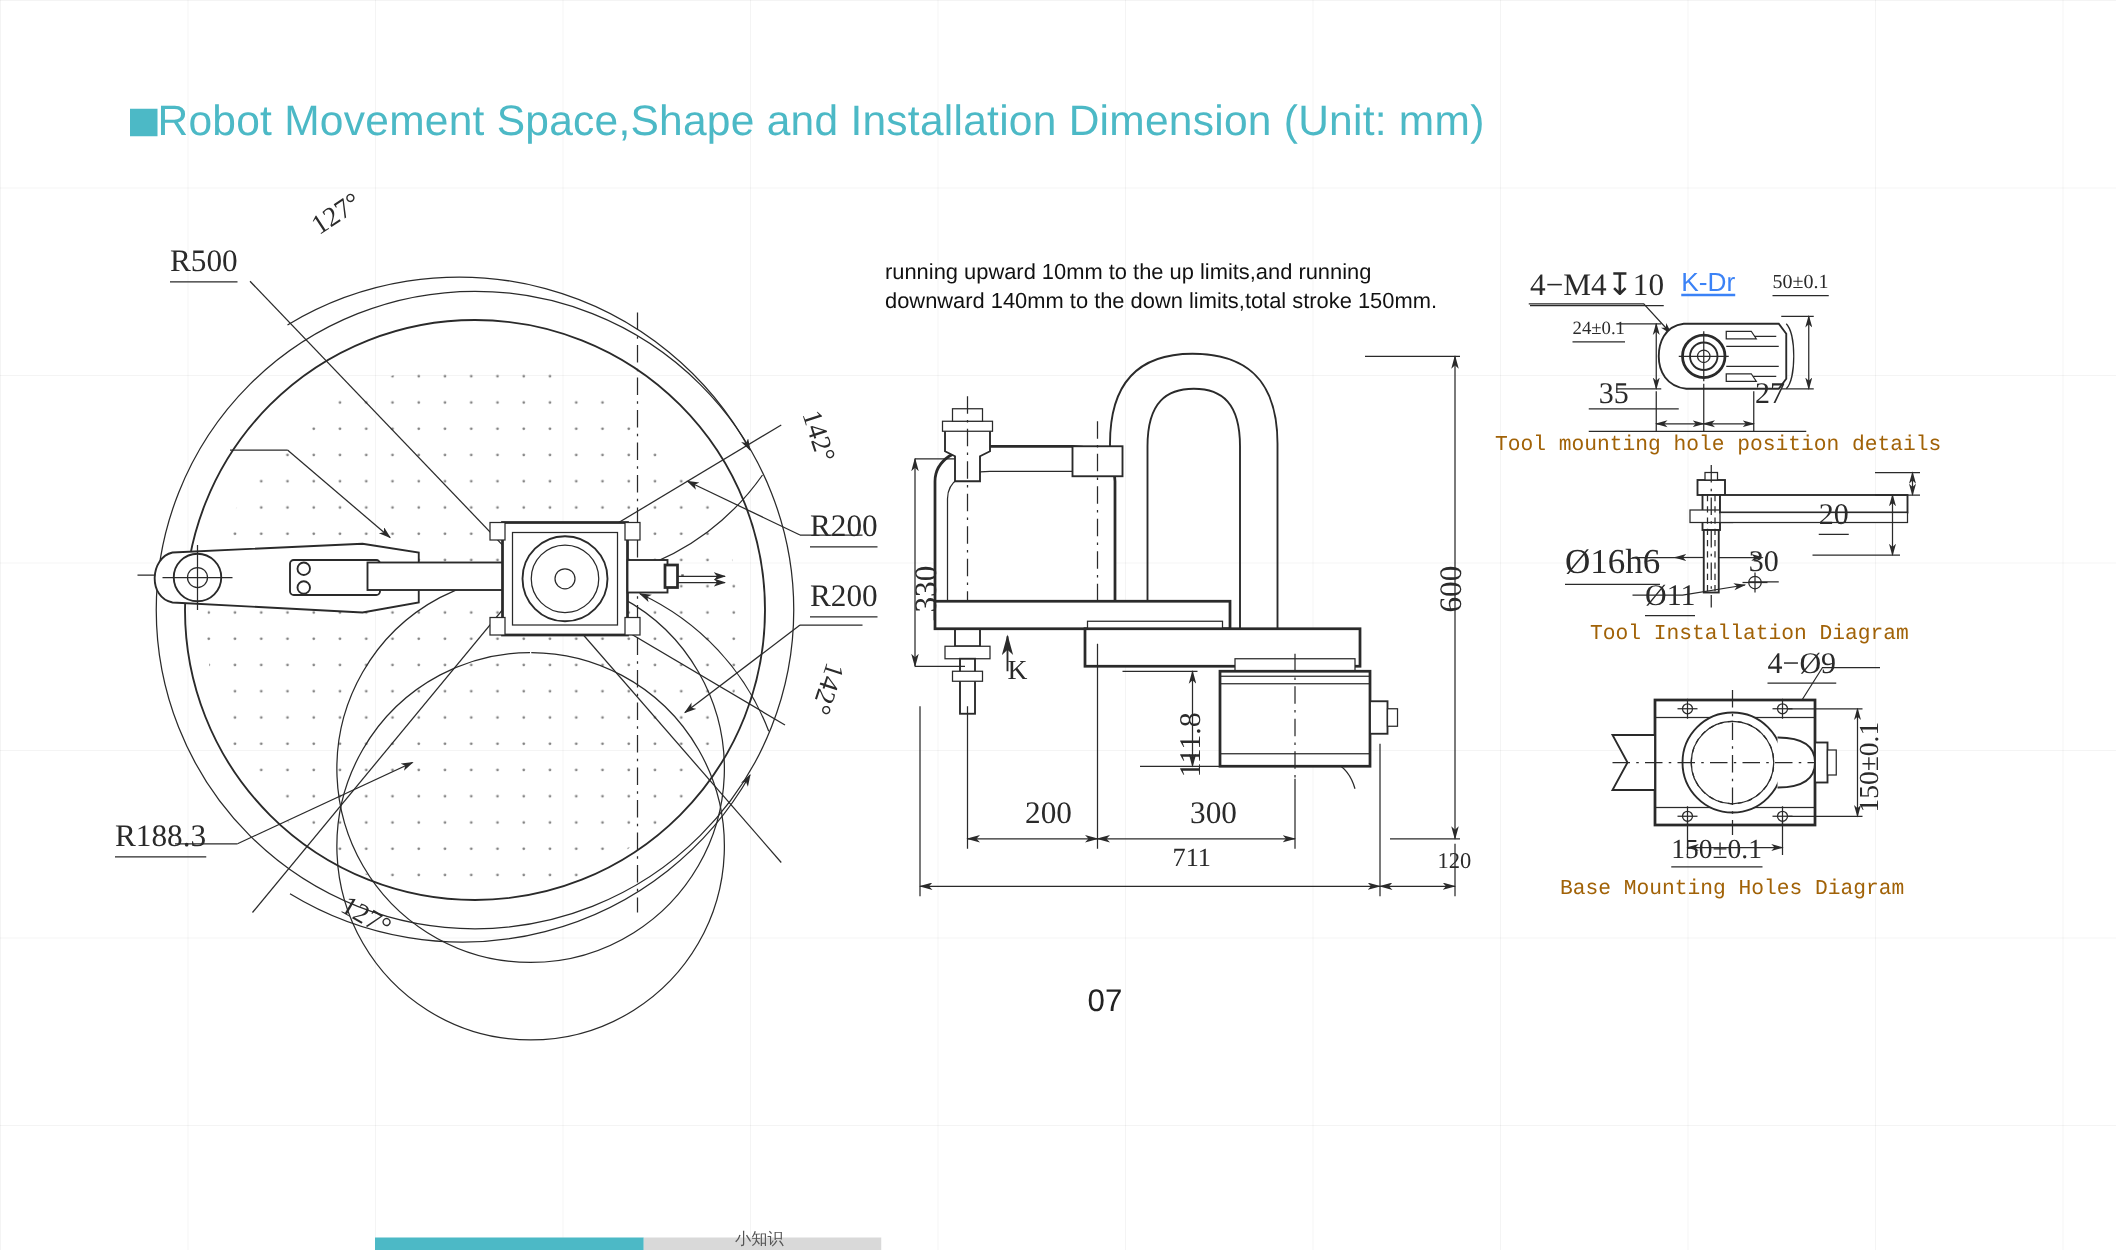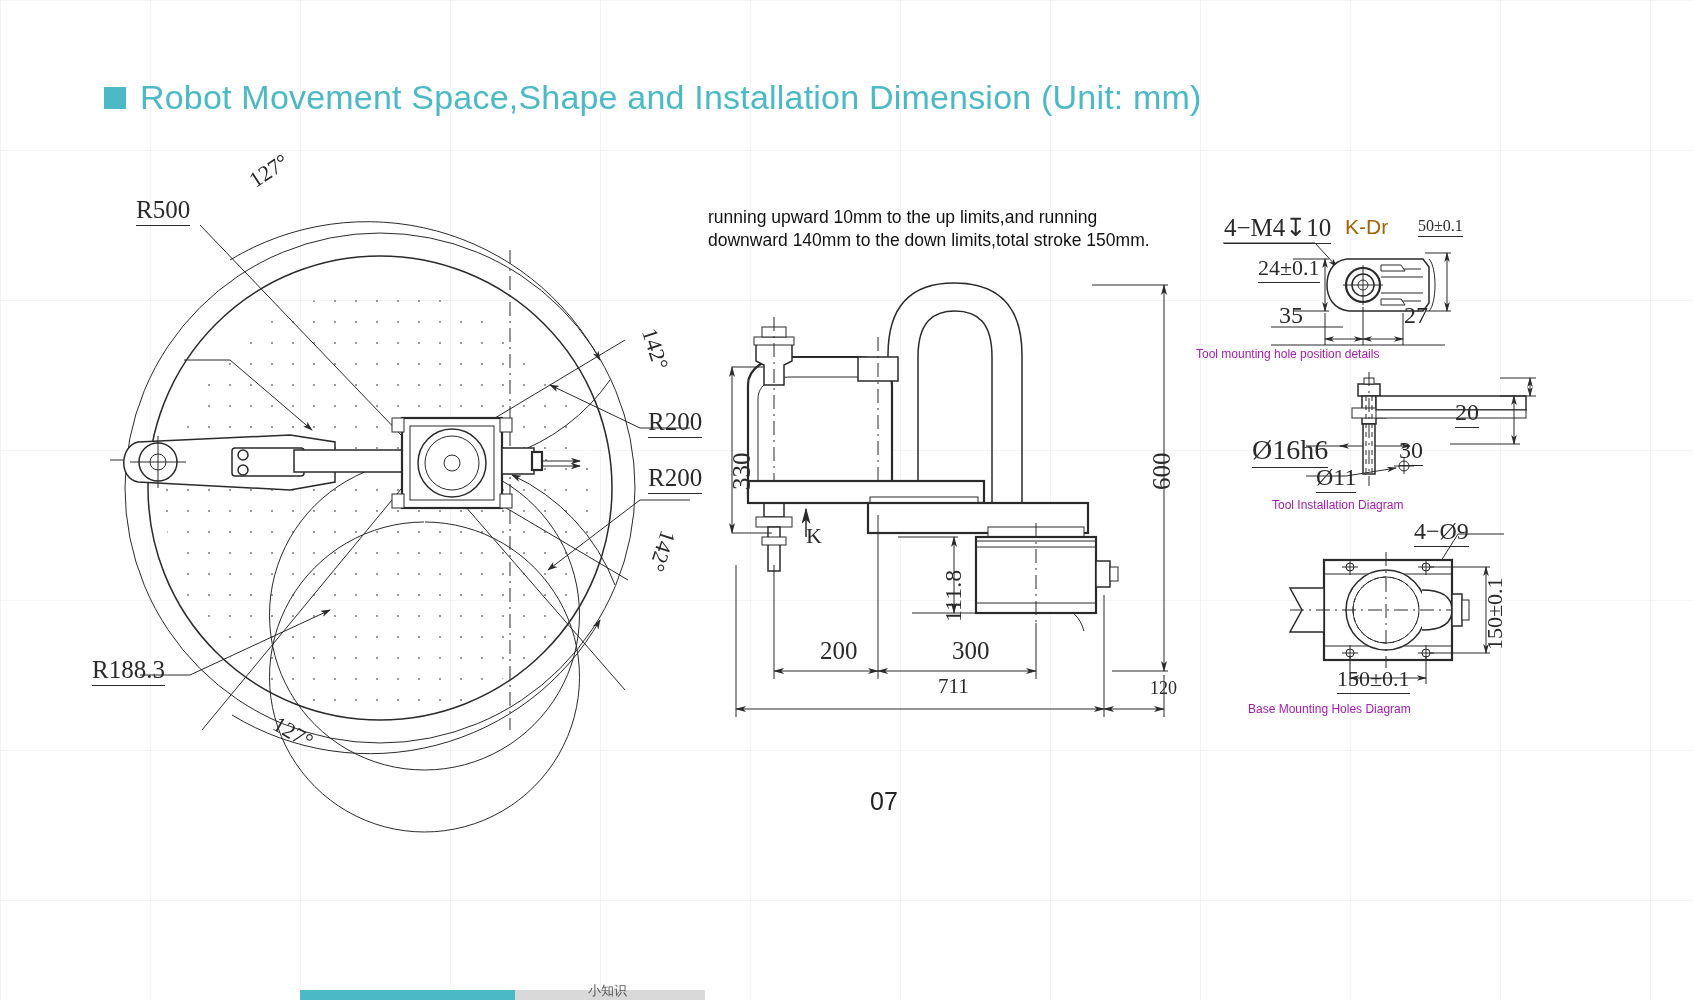--- a/index.html
+++ b/index.html
@@ -17,41 +17,41 @@
   .bg-grid{
     position:absolute;left:0;top:0;width:1693px;height:1000px;
     background-image:
       linear-gradient(to right, rgba(0,0,0,0.045) 1px, transparent 1px),
       linear-gradient(to bottom, rgba(0,0,0,0.045) 1px, transparent 1px);
     background-size:150px 150px;
     pointer-events:none;
   }
 
   
-  .header{position:absolute;left:104px;top:78px;display:flex;align-items:center;gap:14px;}
+  .header{position:absolute;left:104px;top:78px;display:flex;align-items:center;}
   .header .bullet{width:22px;height:22px;background:#4cb9c6;display:block;}
   .header .title{
     font-size:34px;letter-spacing:.2px;color:#4cb9c6;white-space:nowrap;
     font-family:"Liberation Sans", sans-serif;font-weight:400;
   }
 
   
   .cad{position:absolute;font-family:"Liberation Serif", serif;color:#2a2a2a;white-space:nowrap;}
   .cad.u{border-bottom:1px solid #2a2a2a;padding-bottom:1px;}
-  .sans{position:absolute;font-family:"Liberation Sans", sans-serif;color:#a16207;white-space:nowrap;}
+  .sans{position:absolute;font-family:"Liberation Sans", sans-serif;color:#3b82f6;white-space:nowrap;text-decoration:underline;}
   .vert{transform:rotate(-90deg);transform-origin:left top;}
 
   .note{
     position:absolute;left:708px;top:206px;width:520px;
     font-family:"Liberation Sans", sans-serif;font-size:17.5px;line-height:23px;color:#111;
   }
 
   .pageno{position:absolute;left:870px;top:787px;font-family:"Liberation Sans",sans-serif;font-size:25px;color:#222;}
 
-  .caption{position:absolute;font-family:Liberation Sans, sans-serif;font-size:12px;color:#a21caf;white-space:nowrap;}
+  .caption{position:absolute;font-family:Liberation Mono, monospace;font-size:17px;color:#a16207;white-space:nowrap;}
 
   
   .footbar{position:absolute;bottom:0;height:10px;}
   .footbar.a{left:300px;width:215px;background:#4cb9c6;}
   .footbar.b{left:515px;width:190px;background:#d9d9d9;}
   .foottxt{position:absolute;left:588px;bottom:0px;font-family:"Liberation Sans",sans-serif;font-size:13px;color:#555;}
 
   svg{position:absolute;left:0;top:0;overflow:visible;}
   .ln{stroke:#2a2a2a;fill:none;}
   .thin{stroke-width:1;}
@@ -339,21 +339,21 @@
       <line class="ln thin" x1="188" y1="98" x2="188" y2="130"></line>
       <line class="ln thin" x1="56" y1="130" x2="230" y2="130"></line>
     </g>
   </svg>
 
   <div class="cad u" style="left:1224px;top:213px;font-size:25px;">
     <span>4−M4</span><span>↧</span><span>10</span>
   </div>
   <div class="sans" style="left:1345px;top:215px;font-size:21px;">K-Dr</div>
   <div class="cad u" style="left:1418px;top:217px;font-size:16px;">50±0.1</div>
-  <div class="cad u" style="left:1258px;top:255px;font-size:22px;">24±0.1</div>
+  <div class="cad u" style="left:1258px;top:255px;font-size:15px;">24±0.1</div>
   <div class="cad" style="left:1279px;top:302px;font-size:24px;">35</div>
   <div class="cad" style="left:1404px;top:302px;font-size:24px;">27</div>
   <div class="caption" style="left:1196px;top:347px;">Tool mounting hole position details</div>
 
   <svg width="300" height="130" style="left:1300px;top:370px;">
 
     <g>
       <rect class="ln med fillw" x="58" y="14" width="22" height="12"></rect>
       <rect class="ln thin fillw" x="64" y="8" width="10" height="6"></rect>
       <rect class="ln med fillw" x="62" y="26" width="14" height="28"></rect>

